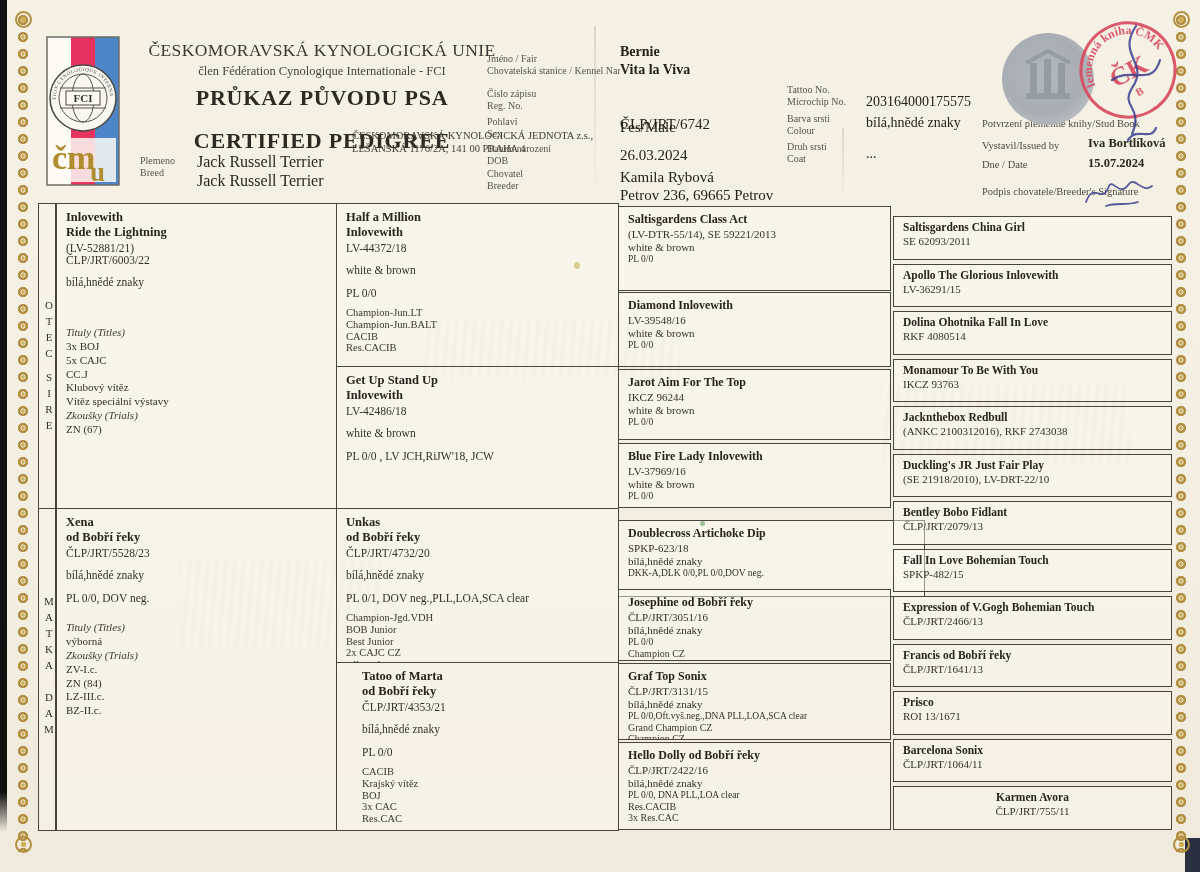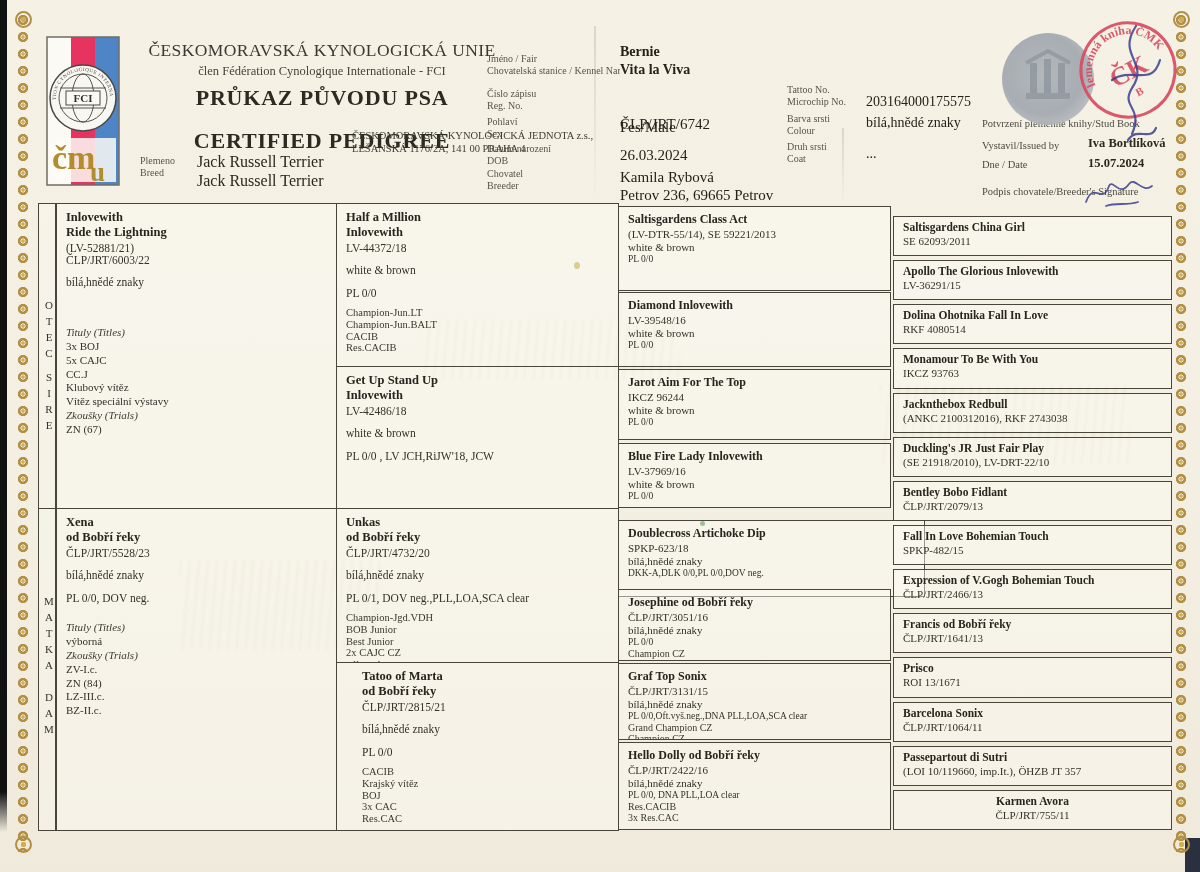--- a/index.html
+++ b/index.html
@@ -274,21 +274,21 @@
       <div class="chealth">PL 0/1, DOV neg.,PLL,LOA,SCA clear</div>
       <div class="ctitles">Champion-Jgd.VDH
 BOB Junior
 Best Junior
 2x CAJC CZ
 výborný</div>
     </div>
     <div class="cell" style="left:298px;top:459px;width:283px;height:169px;padding-left:25px;">
       <div class="cname">Tatoo of Marta
 od Bobří řeky</div>
-      <div class="creg">ČLP/JRT/2815/21</div>
+      <div class="creg">ČLP/JRT/4353/21</div>
       <div class="ccolor">bílá,hnědé znaky</div>
       <div class="chealth">PL 0/0</div>
       <div class="ctitles">CACIB
 Krajský vítěz
 BOJ
 3x CAC
 Res.CAC</div>
     </div>
 
     <div class="cell g3" style="left:580px;top:3px;width:273px;height:85px;">
@@ -388,24 +388,20 @@
         <div class="creg">ČLP/JRT/1641/13</div>
       </div>
       <div class="cell gg" style="position:relative;flex:1;">
         <div class="cname">Prisco</div>
         <div class="creg">ROI 13/1671</div>
       </div>
       <div class="cell gg" style="position:relative;flex:1;">
         <div class="cname">Barcelona Sonix</div>
         <div class="creg">ČLP/JRT/1064/11</div>
       </div>
-      <div class="cell gg" style="position:relative;flex:1;">
-        <div class="cname">Passepartout di Sutri</div>
-        <div class="creg">(LOI 10/119660, imp.It.), ÖHZB JT 357</div>
-      </div>
       <div class="cell gg" style="position:relative;flex:1;text-align:center;">
         <div class="cname">Karmen Avora</div>
         <div class="creg">ČLP/JRT/755/11</div>
       </div>
     </div>
   </div>
 
 </div>
 
 </body></html>

